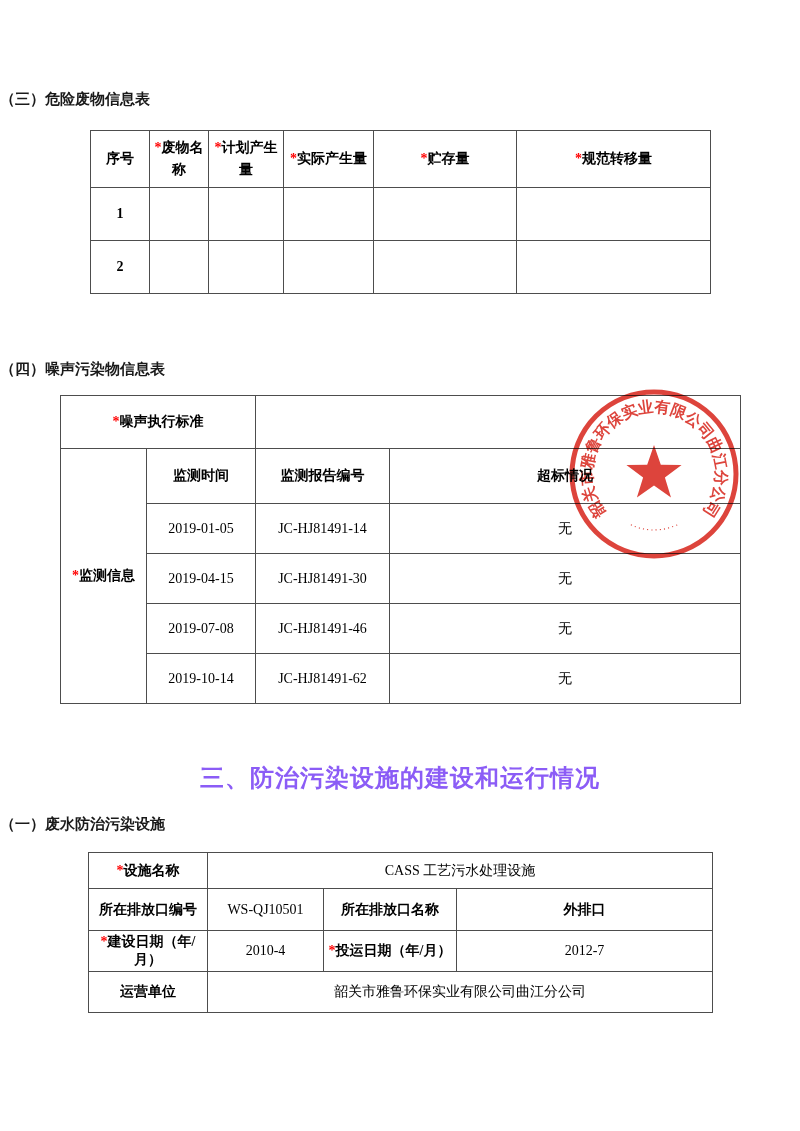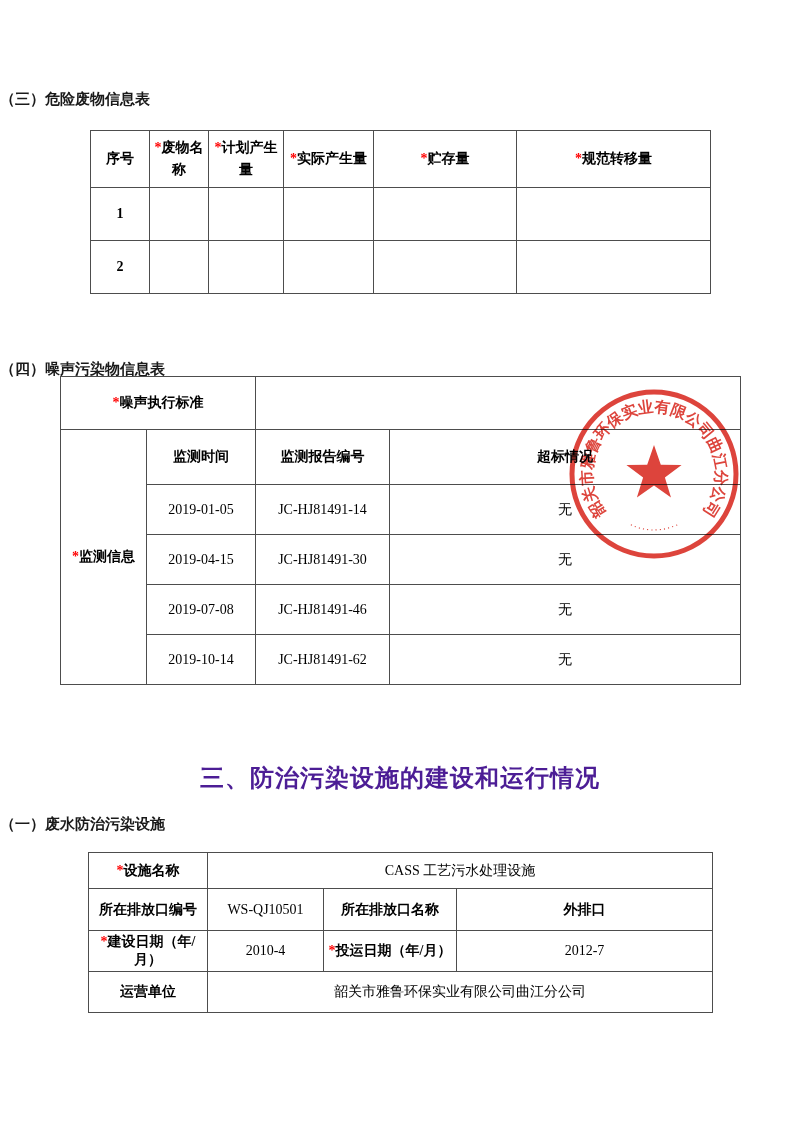--- a/index.html
+++ b/index.html
@@ -22,21 +22,21 @@
     color: #1a1a1a;
   }
   .section-heading {
     position: absolute;
     left: 0;
     width: 100%;
     text-align: center;
     font-family: "DejaVu Sans", "Liberation Sans", sans-serif;
     font-weight: bold;
     font-size: 24px;
-    color: #4c1d95;
+    color: #8b5cf6;
     letter-spacing: 1px;
   }
   table.tbl {
     position: absolute;
     border-collapse: collapse;
     table-layout: fixed;
   }
   table.tbl td, table.tbl th {
     border: 1px solid #4d4d4d;
     text-align: center;
@@ -49,21 +49,21 @@
   }
   table.tbl th, table.tbl td.lbl { font-weight: bold; }
   table.tbl th { line-height: 1.55; }
   .star { color: #ff0000; font-weight: bold; }
   
   .tbl1 { left: 90px; top: 130px; width: 620px; }
   .tbl1 tr.hrow { height: 57px; }
   .tbl1 tr.drow { height: 53px; }
   .tbl1 td.rowno { font-weight: bold; }
   
-  .tbl2 { left: 60px; top: 376px; width: 680px; }
+  .tbl2 { left: 60px; top: 395px; width: 680px; }
   .tbl2 tr.r-std { height: 53px; }
   .tbl2 tr.r-hdr { height: 55px; }
   .tbl2 tr.r-data { height: 50px; }
   
   .tbl3 { left: 88px; top: 852px; width: 624px; }
   .tbl3 tr.fr1 { height: 36px; }
   .tbl3 tr.fr2 { height: 42px; }
   .tbl3 tr.fr3 { height: 37px; }
   .tbl3 tr.fr4 { height: 41px; }
   .tbl3 td.bold-val { font-weight: bold; text-align: center; }

